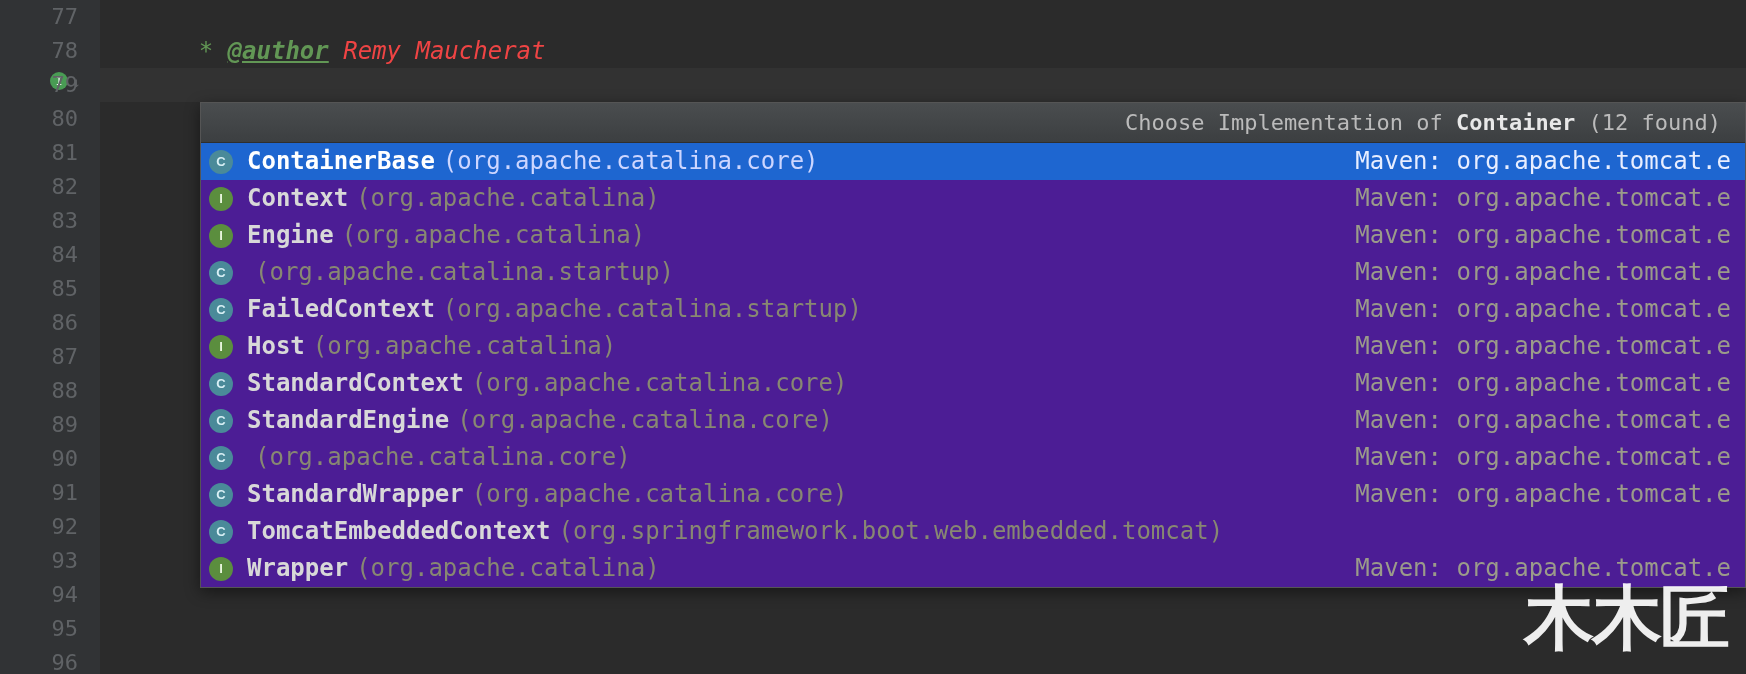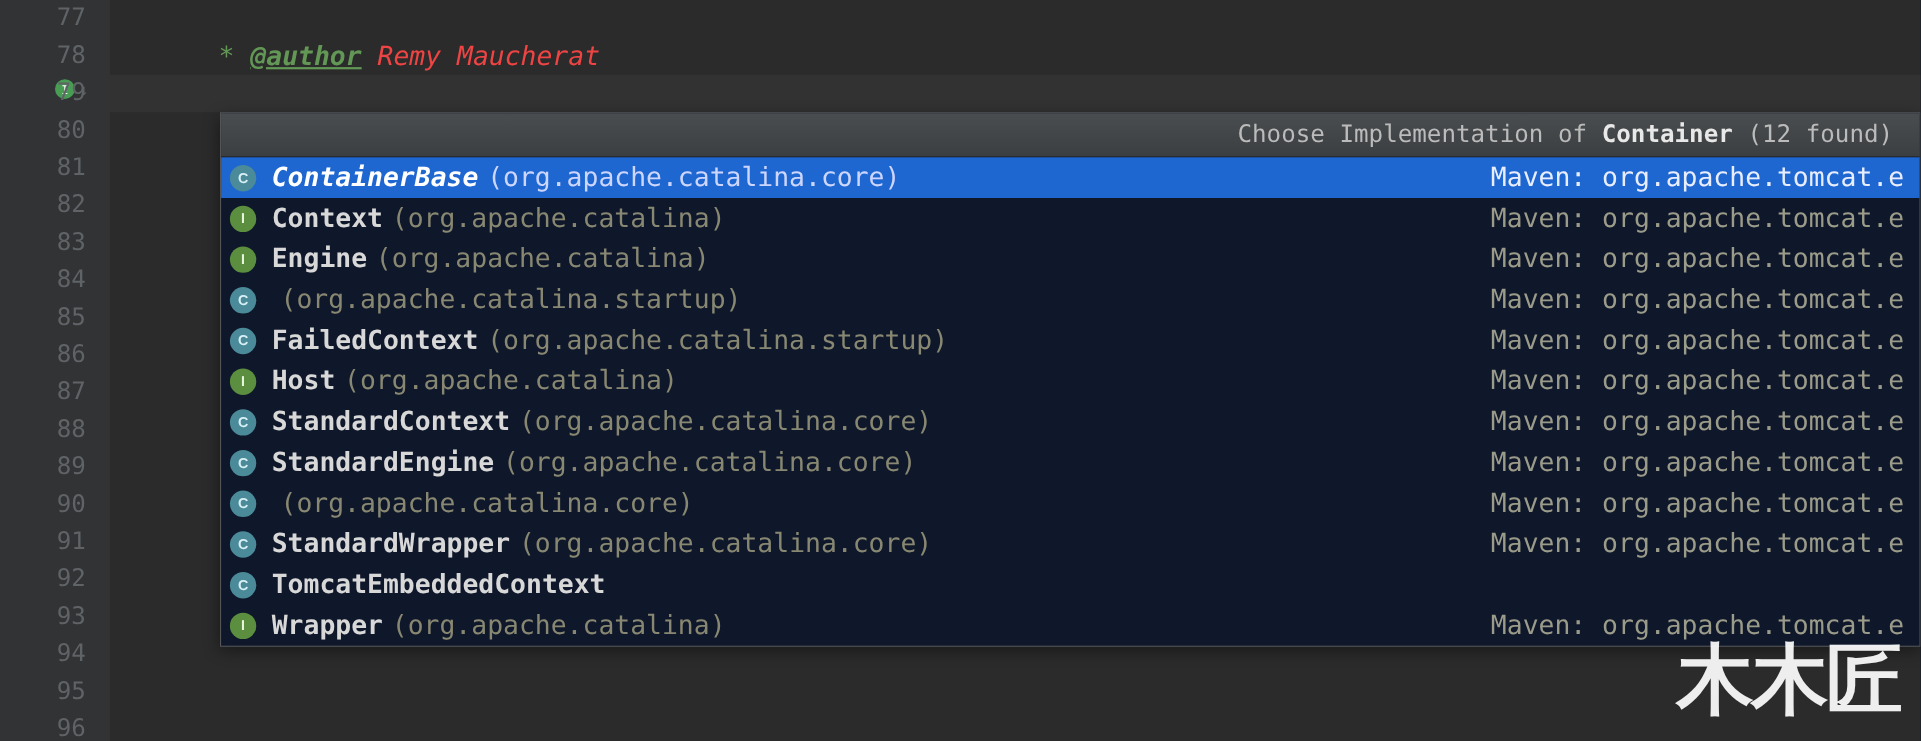--- a/index.html
+++ b/index.html
@@ -79,21 +79,21 @@
   .doc-star { color: #629755; }
   .doc-tag { color: #629755; font-weight: bold; font-style: italic; text-decoration: underline; }
   .doc-author { color: #ef4444; font-style: italic; }
   .brace { color: #a9b7c6; }
 
   .popup {
     position: absolute;
     top: 102px;
     left: 100px;
     right: 0;
-    background: #0f172a;
+    background: #4c1d95;
     border: 1px solid #555;
     box-shadow: 0 4px 14px rgba(0,0,0,0.45);
     font-size: 24px;
   }
   .popup-header {
     height: 40px;
     line-height: 40px;
     background: #3c3f41;
     background: linear-gradient(#4a4d4f,#3c3f41);
     color: #bbbbbb;
@@ -126,21 +126,21 @@
     justify-content: center;
     font-size: 13px;
     font-weight: bold;
     margin-right: 14px;
     flex-shrink: 0;
     font-family: Arial, sans-serif;
   }
   .icon-class { background: #4a8a99; color: #d8f0f5; }
   .icon-interface { background: #5b8e3e; color: #e8f5dd; }
   .item-name { font-weight: bold; color: #d8d8d8; }
-  .popup-item.selected .item-name { color: #ffffff; font-style: italic; }
+  .popup-item.selected .item-name { color: #ffffff; }
   .item-pkg { color: #888872; margin-left: 8px; }
   .popup-item.selected .item-pkg { color: #cdd6ff; }
   .item-right {
     margin-left: auto;
     color: #9b9b8a;
     white-space: nowrap;
     overflow: hidden;
   }
   .popup-item.selected .item-right { color: #e8eeff; }
   .watermark {
@@ -260,20 +260,21 @@
           </div>
           <div class="popup-item">
             <span class="item-icon icon-class">C</span>
             <span class="item-name">StandardWrapper</span>
             <span class="item-pkg">(org.apache.catalina.core)</span>
             <span class="item-right">Maven: org.apache.tomcat.e</span>
           </div>
           <div class="popup-item">
             <span class="item-icon icon-class">C</span>
             <span class="item-name">TomcatEmbeddedContext</span>
+            <span class="item-pkg">(org.springframework.boot.web.embedded.tomcat)</span>
           </div>
           <div class="popup-item">
             <span class="item-icon icon-interface">I</span>
             <span class="item-name">Wrapper</span>
             <span class="item-pkg">(org.apache.catalina)</span>
             <span class="item-right">Maven: org.apache.tomcat.e</span>
           </div>
         </div>
     </div>
   </div>

